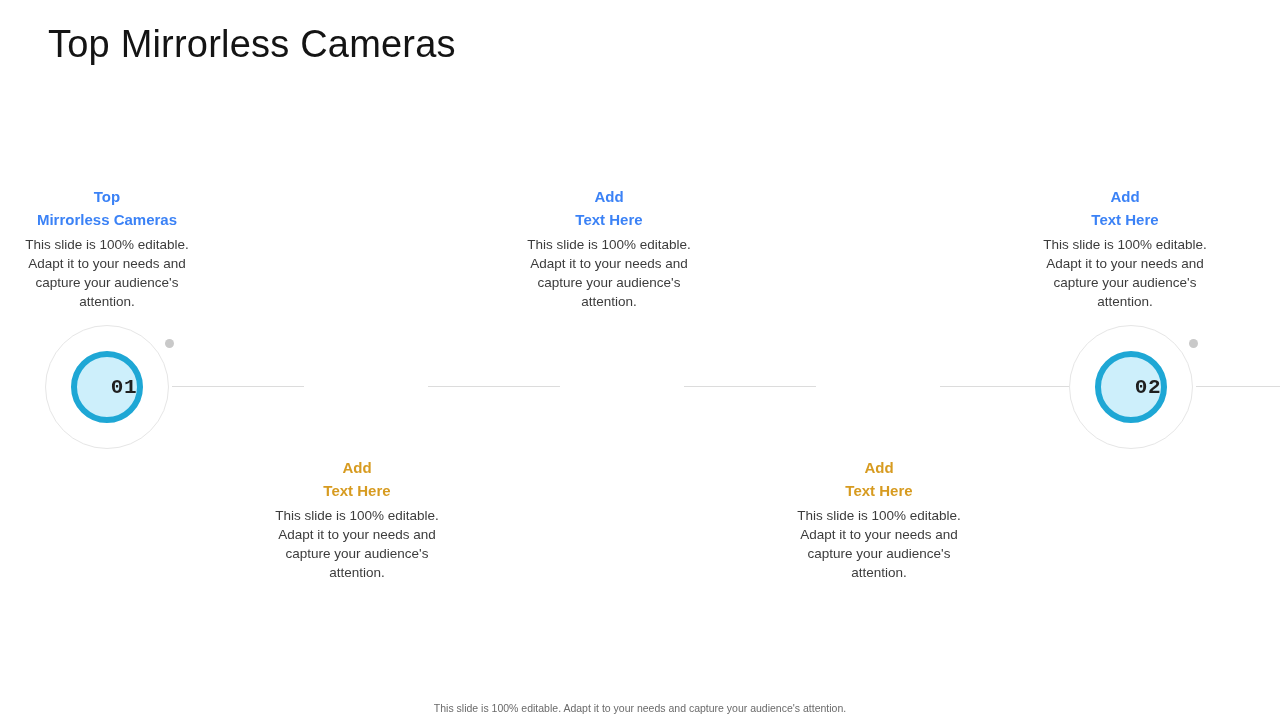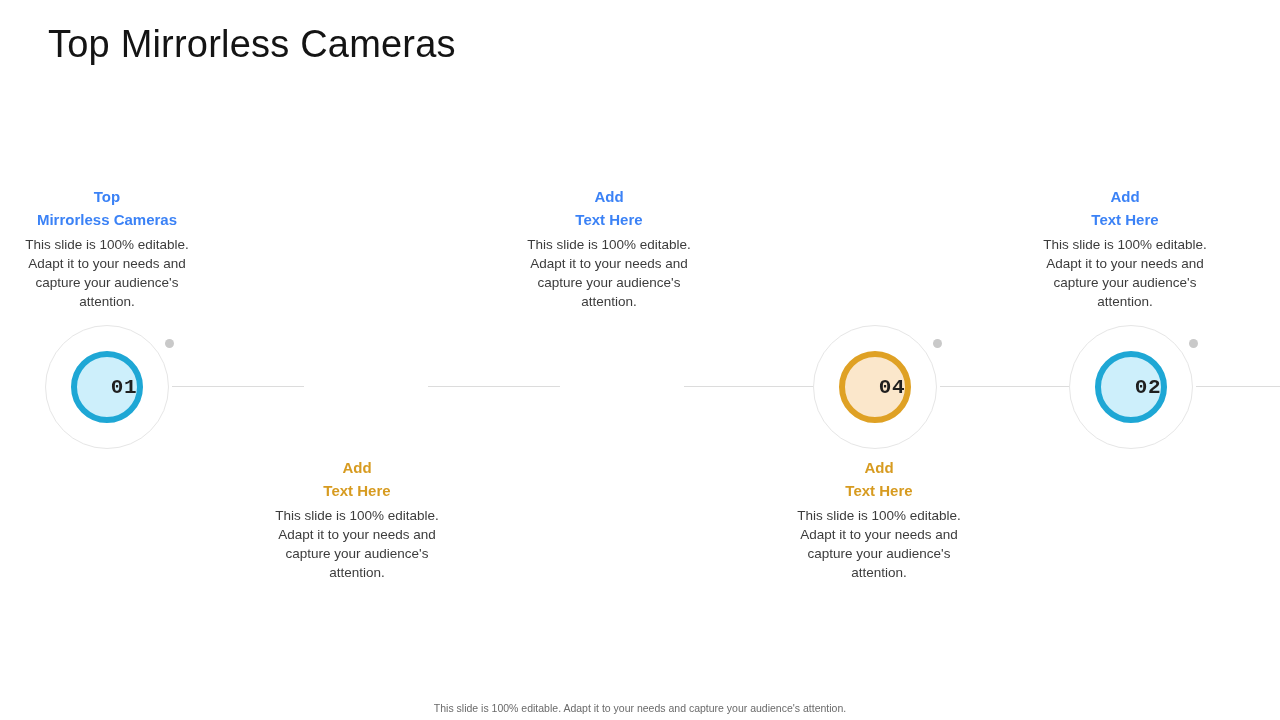--- a/index.html
+++ b/index.html
@@ -183,27 +183,20 @@
 Text Here</p>
     <p class="tb-body">This slide is 100% editable. Adapt it to your needs and capture your audience's attention.</p>
   </div>
 
   <div class="textblock above" style="left:511px;">
     <p class="tb-heading blue">Add
 Text Here</p>
     <p class="tb-body">This slide is 100% editable. Adapt it to your needs and capture your audience's attention.</p>
   </div>
 
-  <div class="node gold" style="left:813px;">
-    <div class="outer-ring"></div>
-    <div class="inner-circle">
-      <span class="node-num">04</span>
-    </div>
-    <div class="node-dot"></div>
-  </div>
   <div class="textblock below" style="left:781px;">
     <p class="tb-heading gold">Add
 Text Here</p>
     <p class="tb-body">This slide is 100% editable. Adapt it to your needs and capture your audience's attention.</p>
   </div>
 
   <div class="node blue" style="left:1069px;">
     <div class="outer-ring"></div>
     <div class="inner-circle">
       <span class="node-num">02</span>

